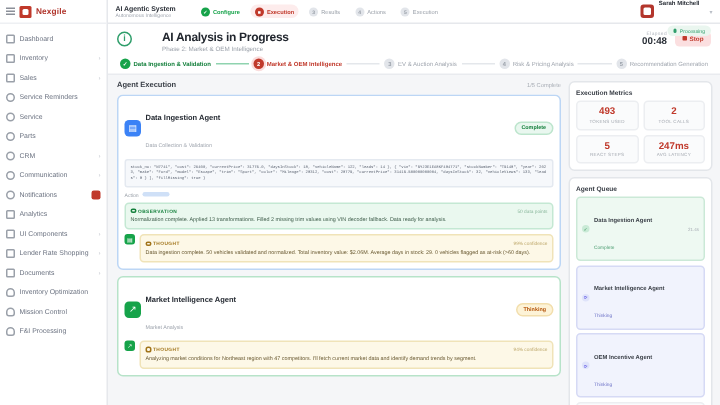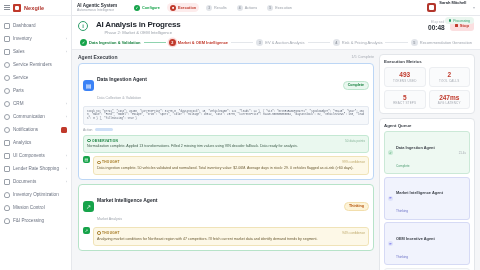--- a/index.html
+++ b/index.html
@@ -93,21 +93,21 @@
   .tb-user-name { font-size: 4px; font-weight: 700; color: #2b3038; white-space: nowrap;}
   .tb-user-role { font-size: 3.2px; color: #a0a6af; white-space: nowrap;}
   .tb-caret { font-size: 4px; color: #b9bec6; }
 
   
   .headerband {
     background: #fff; border-bottom: 1px solid #e9ebef;
     padding: 4px 6px 3px 6px;
   }
   .hb-row { display: flex; align-items: flex-start; }
-  .hb-left { display: flex; gap: 8px; flex: 1; text-align: center; }
+  .hb-left { display: flex; gap: 20px; flex: 1; }
   .hb-icon {
     width: 10px; height: 10px; border-radius: 50%;
     border: 1px solid #2f9e6b; color: #2f9e6b;
     display: flex; align-items: center; justify-content: center;
     font-size: 6px; font-weight: 700; flex: 0 0 10px; margin-top: 1px;
   }
   .hb-title { font-size: 8px; font-weight: 700; color: #21262e; letter-spacing: -.2px;}
   .hb-sub { font-size: 4.2px; color: #9aa0a9; margin-top: 1px;}
   .hb-right { display: flex; align-items: center; gap: 5px; }
   .elapsed-wrap { text-align: right; }

